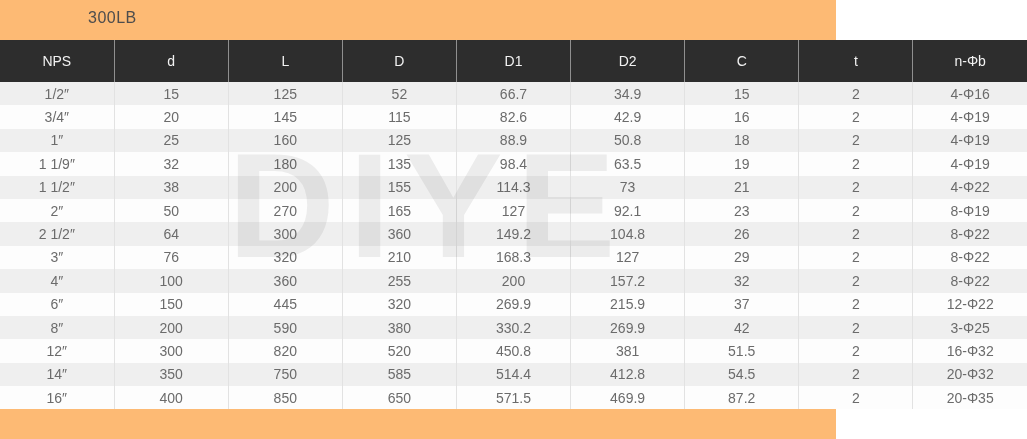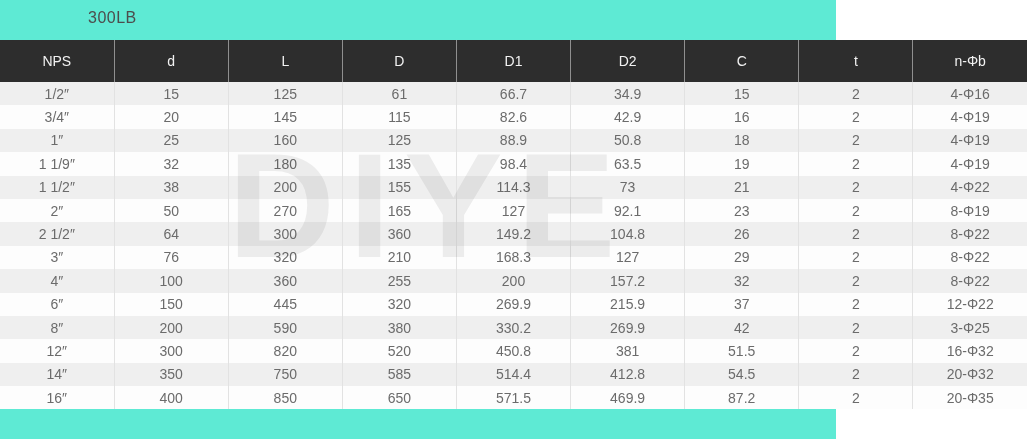--- a/index.html
+++ b/index.html
@@ -5,21 +5,21 @@
   * { margin: 0; padding: 0; box-sizing: border-box; }
   html, body {
     width: 1027px; height: 439px;
     background: #ffffff;
     font-family: "Liberation Sans", sans-serif;
     overflow: hidden;
   }
   .page {
     position: relative;
     width: 836px; height: 439px;
-    background: #5eead4;
+    background: #fdba74;
   }
   .title {
     position: absolute;
     left: 88px; top: 9px;
     font-size: 16px;
     color: #4d4d4d;
     letter-spacing: 0.5px;
   }
   .watermark {
     position: absolute;
@@ -86,21 +86,21 @@
           <th>C</th>
           <th>t</th>
           <th>n-Φb</th>
         </tr>
     </thead>
     <tbody>
         <tr>
           <td>1/2″</td>
           <td>15</td>
           <td>125</td>
-          <td>61</td>
+          <td>52</td>
           <td>66.7</td>
           <td>34.9</td>
           <td>15</td>
           <td>2</td>
           <td>4-Φ16</td>
         </tr>
         <tr>
           <td>3/4″</td>
           <td>20</td>
           <td>145</td>

